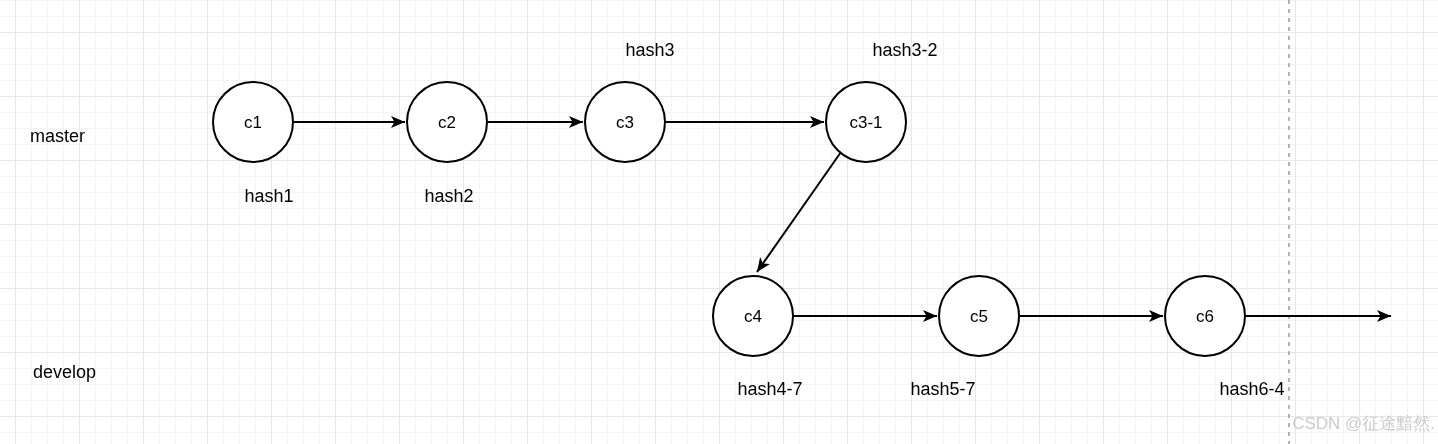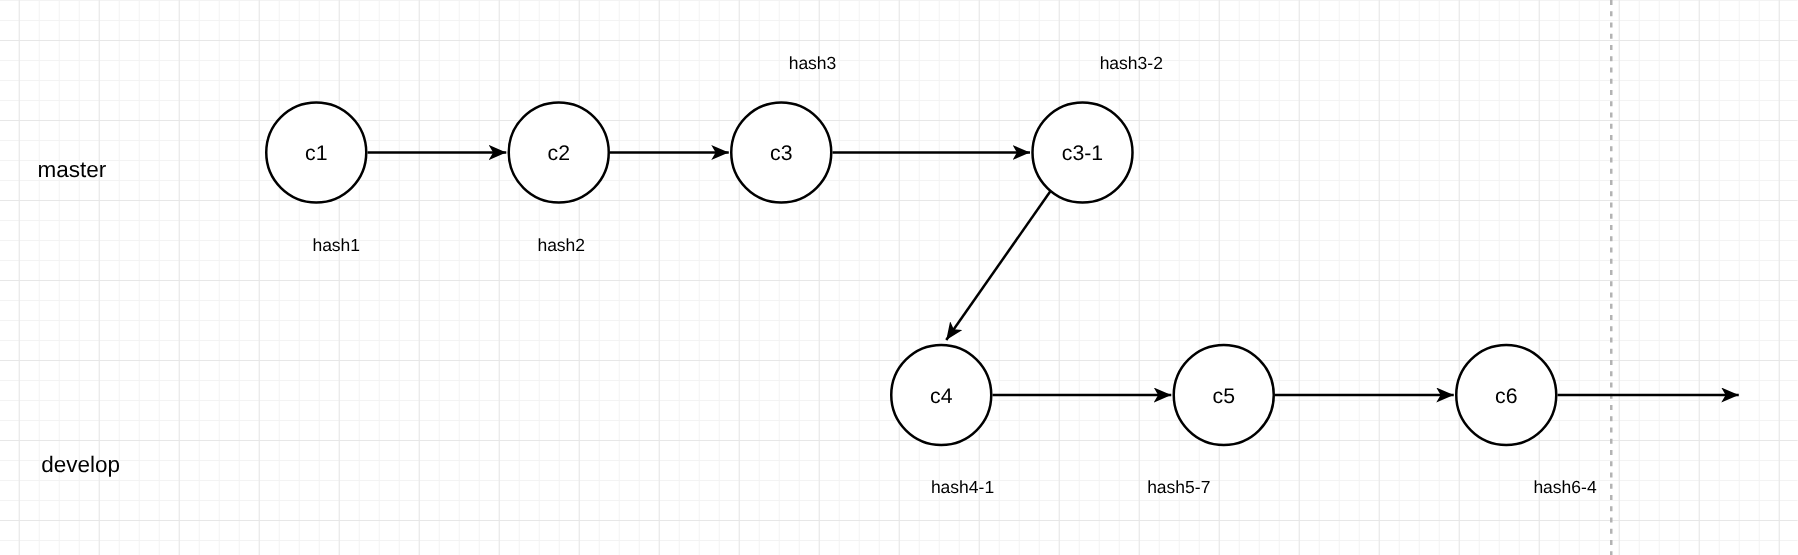--- a/index.html
+++ b/index.html
@@ -55,21 +55,21 @@
   .branch-label {
     position: absolute;
     font-size: 18px;
     color: #000000;
     transform: translate(0, -50%);
     white-space: nowrap;
   }
 
   .hash-label {
     position: absolute;
-    font-size: 14px;
+    font-size: 18px;
     color: #000000;
     transform: translate(-50%, -50%);
     white-space: nowrap;
     text-align: center;
   }
 
   .watermark {
     position: absolute;
     right: 3px;
     top: 412px;
@@ -130,18 +130,19 @@
     </g>
   </svg>
 
   <div class="branch-label" style="left:30px; top:136px;">master</div>
   <div class="branch-label" style="left:33px; top:346px;margin-top:26px;">develop</div>
 
   <div class="hash-label" style="left:253px;  top:196px;margin-left:16px;">hash1</div>
   <div class="hash-label" style="left:449px;  top:196px;">hash2</div>
   <div class="hash-label" style="left:650px;  top:50px;">hash3</div>
   <div class="hash-label" style="left:905px;  top:50px;">hash3-2</div>
-  <div class="hash-label" style="left:770px;  top:389px;">hash4-1</div>
+  <div class="hash-label" style="left:770px;  top:389px;">hash4-7</div>
   <div class="hash-label" style="left:943px;  top:389px;">hash5-7</div>
   <div class="hash-label" style="left:1252px; top:389px;">hash6-4</div>
 
+  <div class="watermark">CSDN @征途黯然.</div>
 
 </div>
 
 </body></html>

